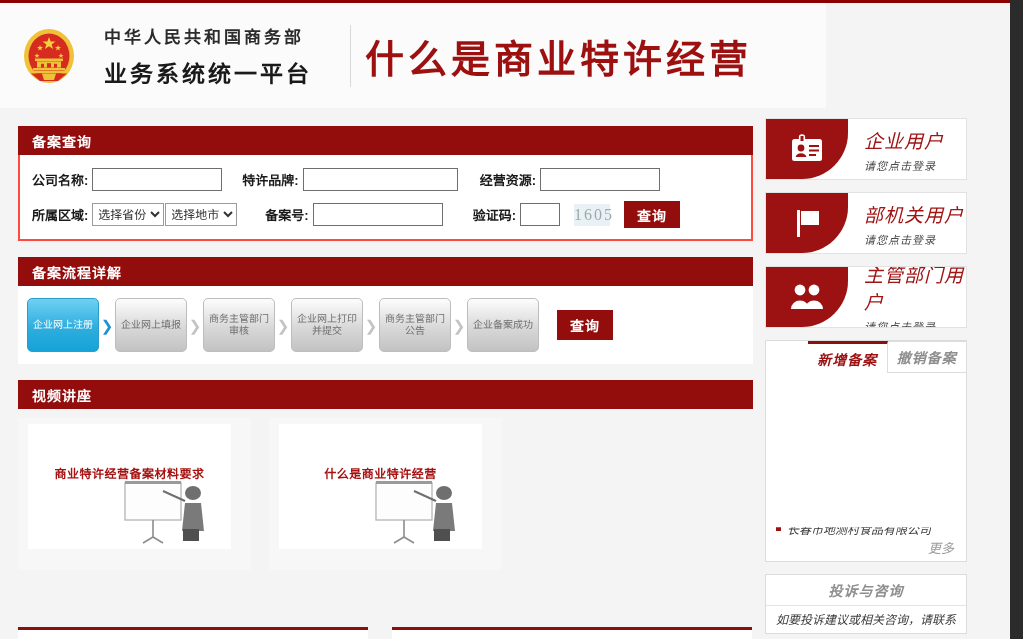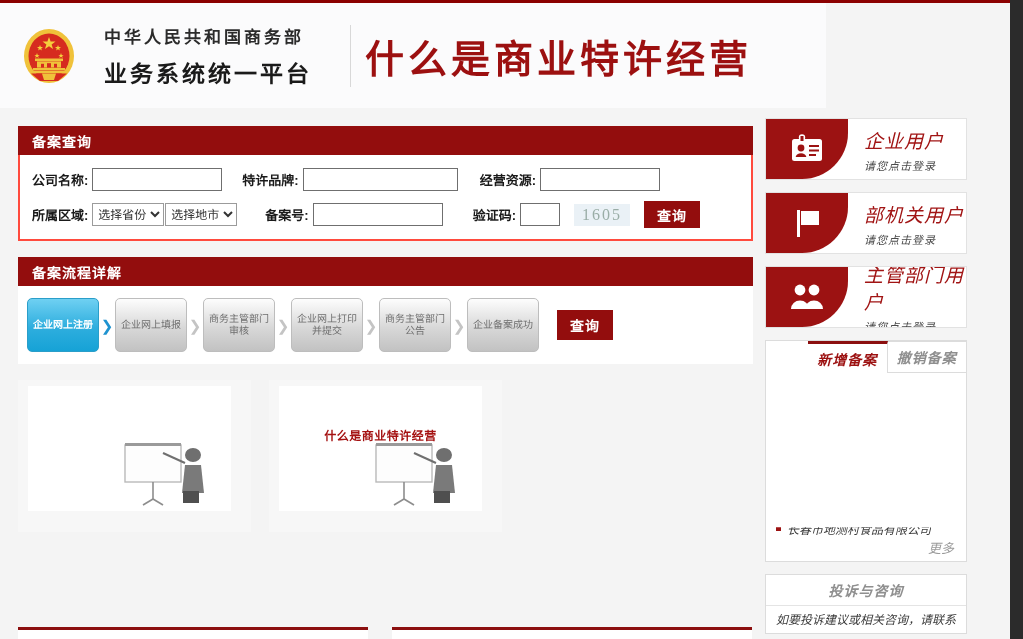--- a/index.html
+++ b/index.html
@@ -181,21 +181,21 @@
   .lbl-brand   { margin-left: 20px; }
   .lbl-resource{ margin-left: 22px; }
   .lbl-recno   { margin-left: 28px; }
   .lbl-captcha { margin-left: 30px; }
 
   .sel-prov { width: 72px; margin-left: 4px; }
   .sel-city { width: 72px; margin-left: 1px; }
 
   .captcha-img {
     margin-left: 14px;
-    width: 56px; height: 22px;
+    width: 36px; height: 22px;
     background: #eaf1f6;
     color: #9aada6;
     font-size: 16px;
     letter-spacing: 2px;
     text-align: center;
     line-height: 22px;
     font-family: "Liberation Serif", "DejaVu Serif", serif;
     user-select: none;
   }
 
@@ -236,21 +236,21 @@
   }
   .step.inactive {
     background: linear-gradient(#fdfdfd, #d8d8d8 55%, #c2c2c2);
     border: 1px solid #bdbdbd;
     color: #6e6e6e;
   }
   .step.active {
     background: linear-gradient(#6fd0f2, #2eaede 55%, #16a2d6);
     border: 1px solid #2a9ec9;
     color: #ffffff;
-    font-weight: 700;
+    font-weight: 400;
     text-align: center;
   }
   .chev {
     flex: 0 0 auto;
     width: 16px;
     text-align: center;
     font-size: 15px;
     font-weight: 700;
     line-height: 1;
   }
@@ -564,26 +564,28 @@
           <div class="step inactive">商务主管部门公告</div>
           <div class="chev off">❯</div>
 
           <div class="step inactive">企业备案成功</div>
 
           <button class="flow-query">查询</button>
         </div>
       </div>
 
       <div class="video-wrap">
+        <div class="sec-head">视频讲座</div>
 
         <div class="video-row">
 
 
           <div class="video-card">
             <div class="video-inner">
+              <div class="video-title">商业特许经营备案材料要求</div>
               <svg class="presenter" viewBox="0 0 96 66">
                 <rect x="4" y="4" width="56" height="37" fill="#fdfdfd" stroke="#b9b9b9" stroke-width="1.4"></rect>
                 <rect x="4" y="2" width="56" height="3" fill="#9a9a9a"></rect>
                 <line x1="32" y1="41" x2="32" y2="58" stroke="#8d8d8d" stroke-width="1.6"></line>
                 <line x1="32" y1="58" x2="22" y2="64" stroke="#8d8d8d" stroke-width="1.6"></line>
                 <line x1="32" y1="58" x2="42" y2="64" stroke="#8d8d8d" stroke-width="1.6"></line>
                 <ellipse cx="72" cy="14" rx="8" ry="7" fill="#6f6f6f"></ellipse>
                 <path d="M64 24 L80 24 L83 52 L61 52 Z" fill="#7a7a7a"></path>
                 <line x1="64" y1="22" x2="42" y2="12" stroke="#6f6f6f" stroke-width="2"></line>
                 <rect x="62" y="50" width="16" height="12" fill="#4f4f4f"></rect>

